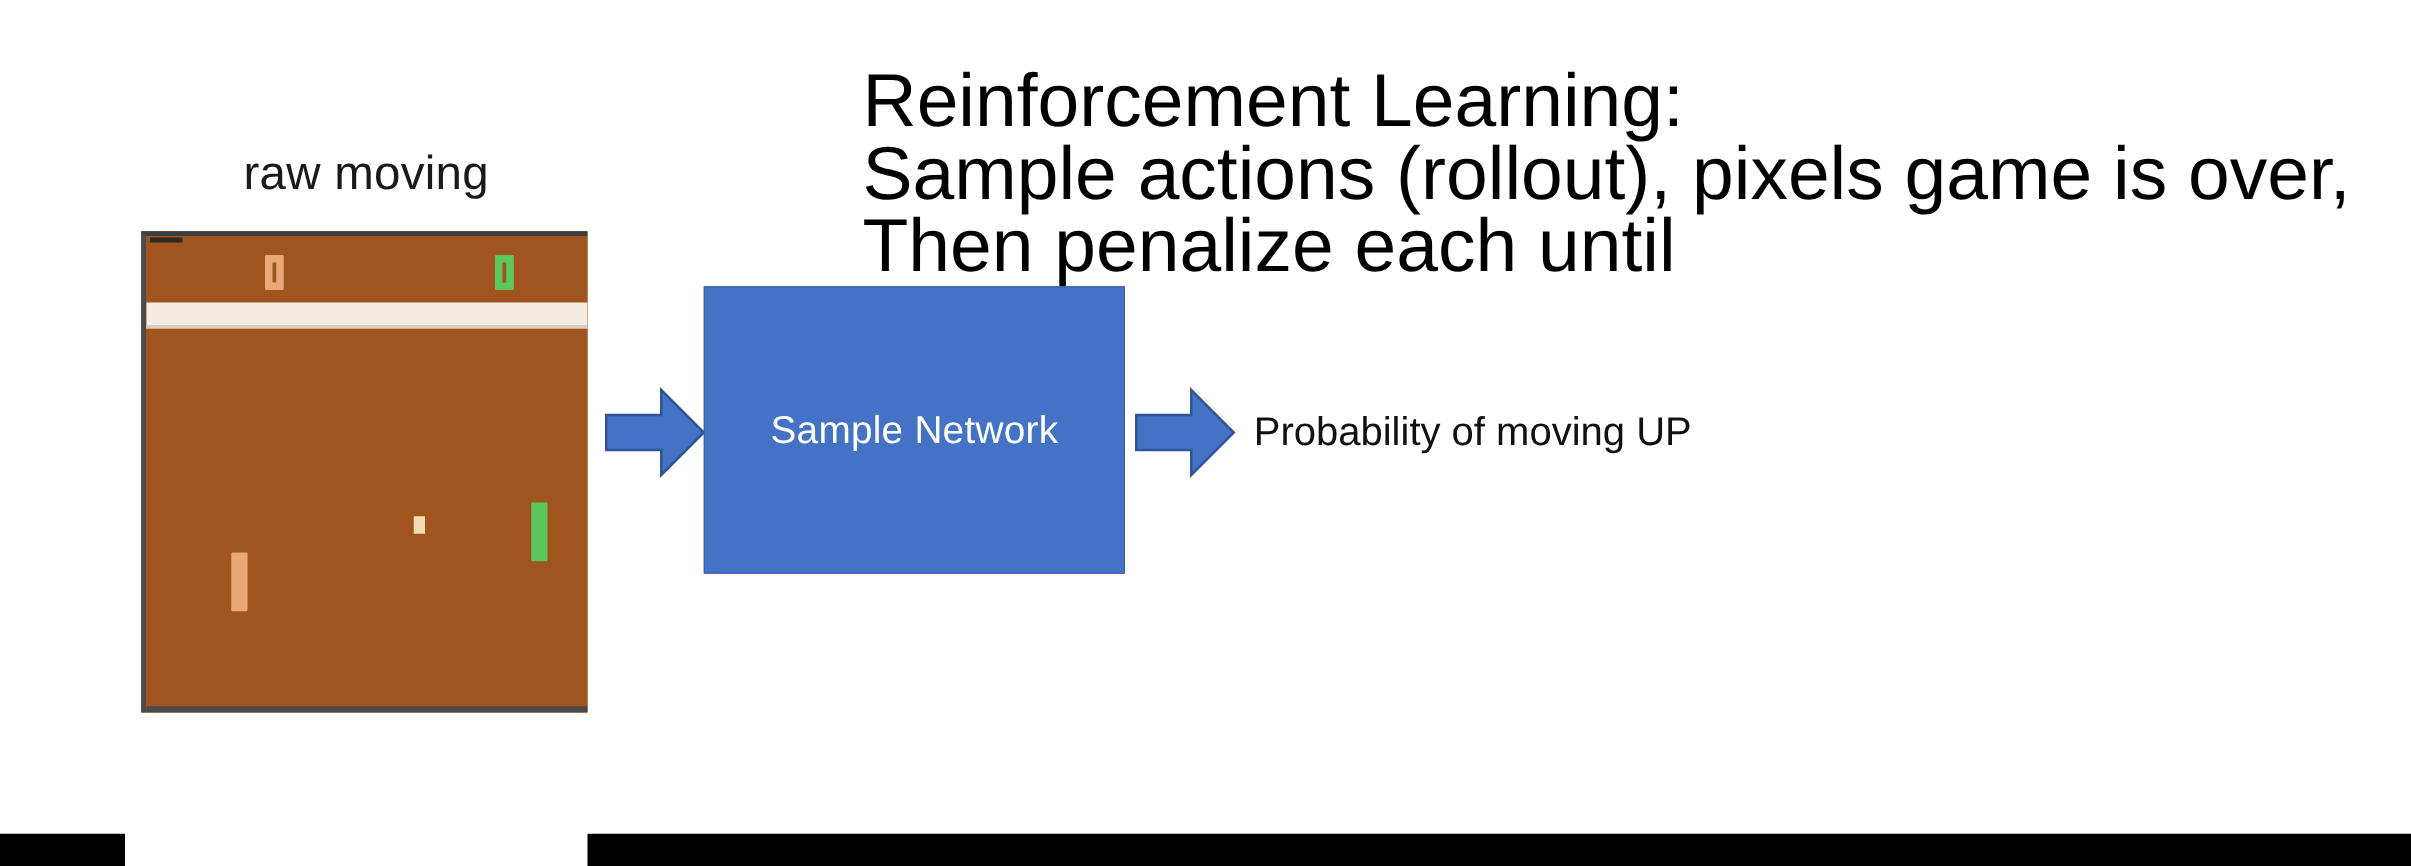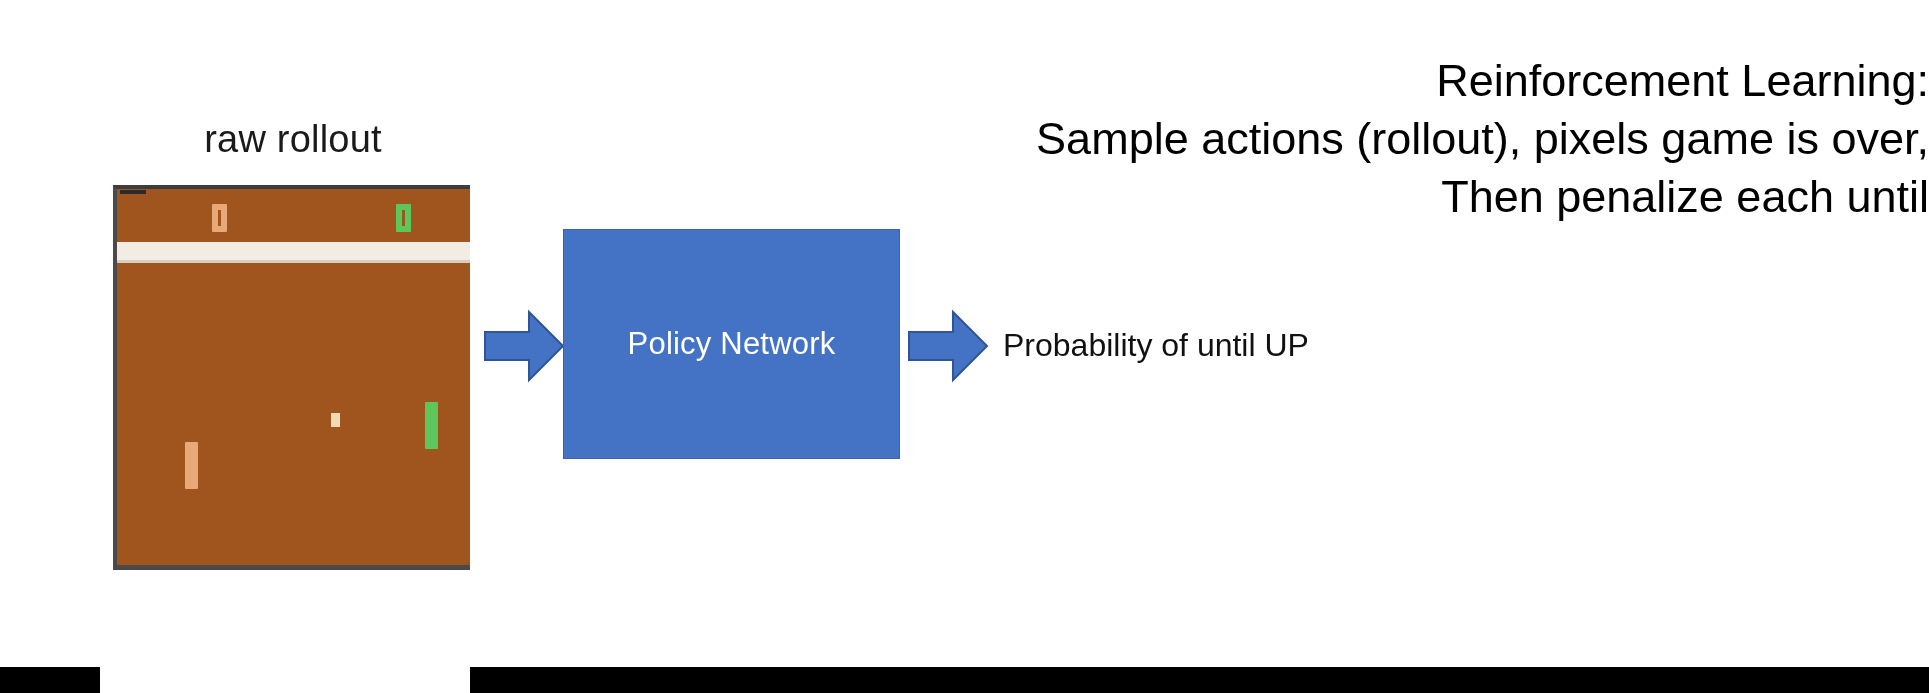--- a/index.html
+++ b/index.html
@@ -78,23 +78,23 @@
     background:#2b2b2b;
   }
   #pong-bottom-edge{
     position:absolute;left:0;bottom:0;width:100%;height:5px;
     background:#4a4a4a;
   }
 
   
   #heading{
     position:absolute;left:690px;top:52px;width:1239px;
-    text-align:right;
+    text-align:left;
     font-family:"Liberation Sans",sans-serif;
-    font-size:45px;line-height:58px;color:#000000;
+    font-size:60px;line-height:58px;color:#000000;
     white-space:nowrap;
   }
   #heading div{white-space:nowrap;}
 
   
   .arrow{position:absolute;}
   .arrow svg{display:block;}
 
   #arrow-input{left:483px;top:308px;width:82px;height:76px;}
   #arrow-output{left:907px;top:308px;width:82px;height:76px;}
@@ -127,21 +127,21 @@
   }
   #bottom-bar-right{
     position:absolute;left:470px;bottom:0;right:0;height:26px;background:#000000;
   }
 </style>
 </head>
 <body>
 
 <div class="stage">
 
-  <div id="raw-pixels-label">raw rollout</div>
+  <div id="raw-pixels-label">raw moving</div>
 
   <div id="pong-screenshot">
     <div id="pong-field"></div>
 
     <div id="pong-scoreband">
       <div id="pong-corner-tick"></div>
 
       <div class="score" id="pong-score-left">
         <div class="score-glyph"></div>
         <span class="score-val">0</span>
@@ -168,27 +168,27 @@
     <div>Then penalize each until</div>
   </div>
 
   <div class="arrow" id="arrow-input">
     <svg viewBox="0 0 82 76" width="82" height="76" aria-hidden="true">
       <polygon points="2,24 46,24 46,4 80,38 46,72 46,52 2,52" fill="#4472c4" stroke="#2f5597" stroke-width="2"></polygon>
     </svg>
   </div>
 
   <div id="policy-network-box">
-    <span id="policy-network-label">Policy Network</span>
+    <span id="policy-network-label">Sample Network</span>
   </div>
 
   <div class="arrow" id="arrow-output">
     <svg viewBox="0 0 82 76" width="82" height="76" aria-hidden="true">
       <polygon points="2,24 46,24 46,4 80,38 46,72 46,52 2,52" fill="#4472c4" stroke="#2f5597" stroke-width="2"></polygon>
     </svg>
   </div>
 
-  <div id="output-label">Probability of until UP</div>
+  <div id="output-label">Probability of moving UP</div>
 
   <div id="bottom-bar-left"></div>
   <div id="bottom-bar-right"></div>
 
 </div>
 
 </body></html>

